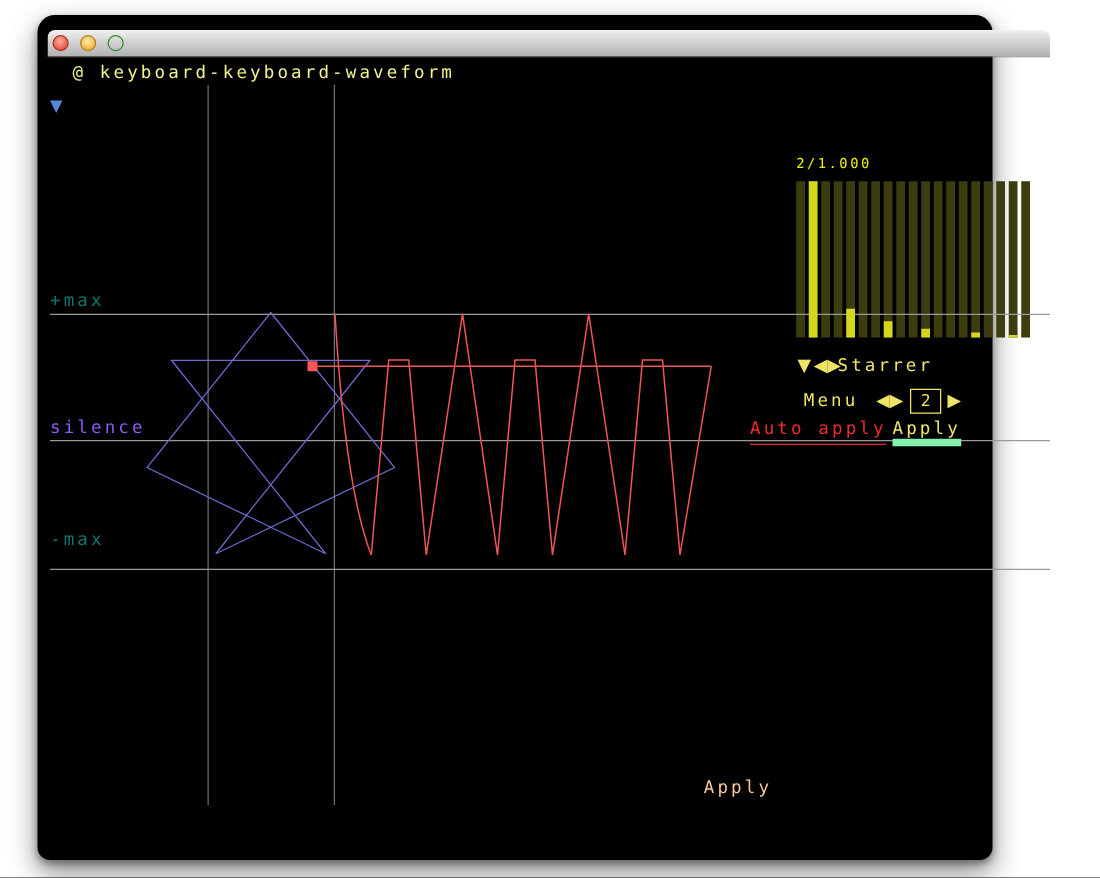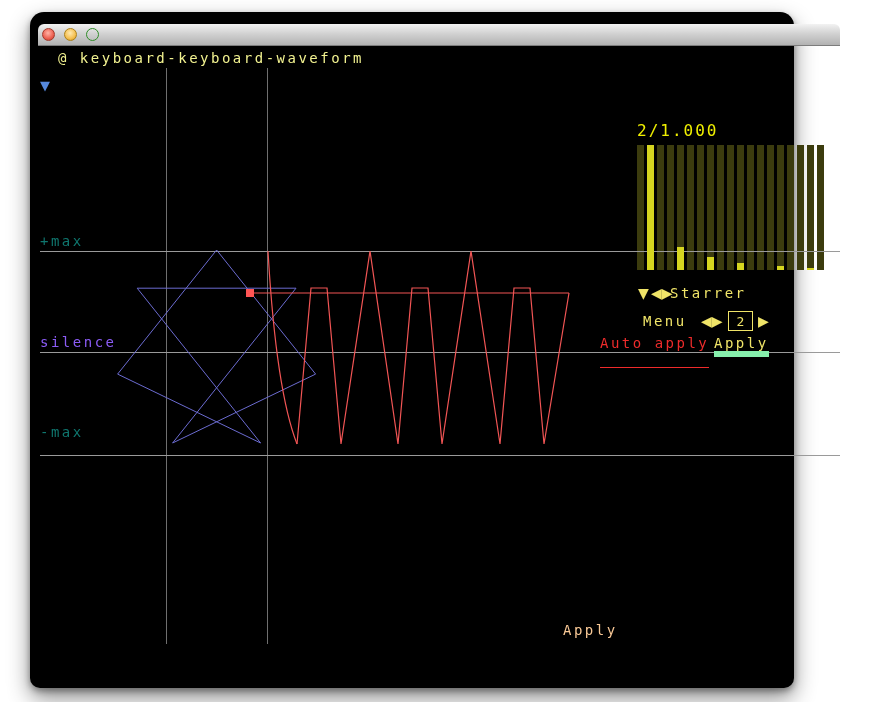--- a/index.html
+++ b/index.html
@@ -26,37 +26,37 @@
   .icon{font-family:"DejaVu Sans", sans-serif;font-style:normal;}
   .app-title{left:28px;top:39px;color:#f2f290;}
   .blue-tri{left:10px;top:66px;color:#5588dd;font-size:13px;letter-spacing:0;}
   .lab-red{color:#0f766e;}
   .lab-cyan{color:#8b5cf6;}
   .grid-h{position:absolute;left:10px;width:800px;height:1px;background:#9a9a9a;z-index:2;}
   .grid-v{position:absolute;top:56px;height:576px;width:1px;background:#6f6f6f;z-index:1;}
   #wave-svg{position:absolute;left:0;top:0;z-index:3;}
   
   .fft-head{left:603px;top:90px;color:#f0f000;}
-  .fft-ratio{left:607px;top:111px;color:#f0f000;font-size:16px;letter-spacing:2px;}
+  .fft-ratio{left:607px;top:111px;color:#f0f000;font-size:11px;letter-spacing:2px;}
   .fft-chart{position:absolute;left:607px;top:133px;width:190px;height:125px;}
   .fft-col{position:absolute;top:0;width:7px;height:125px;background:#3c3c0e;}
   .fft-val{position:absolute;width:7px;background:#d6d620;bottom:0;z-index:3;}
   
   .st-head-tri{left:608px;top:274px;color:#f0e468;}
   .st-head-arrows{left:621px;top:274px;color:#f0e468;letter-spacing:0;}
   .st-head-label{left:640px;top:274px;color:#f0e468;}
   .st-steps-label{left:613px;top:302px;color:#f0e468;}
   .st-steps-arrows{left:671px;top:302px;color:#f0e468;letter-spacing:0;}
   .st-steps-box{
     position:absolute;left:698px;top:299px;width:23px;height:18px;z-index:4;
     border:1px solid #f0e468;color:#f0e468;font-size:13px;
     display:flex;align-items:center;justify-content:center;
   }
   .st-steps-next{left:728px;top:302px;color:#f0e468;letter-spacing:0;}
-  .st-auto-apply{left:570px;top:324px;color:#ee2b2b;border-bottom:1px solid #ee2b2b;padding-bottom:16px;}
+  .st-auto-apply{left:570px;top:324px;color:#ee2b2b;border-bottom:1px solid #ee2b2b;padding-bottom:4px;}
   .st-apply{left:684px;top:324px;color:#f0e468;border-bottom:6px solid #86efac;}
   .menu{left:533px;top:611px;color:#f8c896;}
 </style>
 </head>
 <body>
 
 <div class="window">
 
   <div class="grid-v" style="left:136px"></div>
   <div class="grid-v" style="left:237px"></div>

